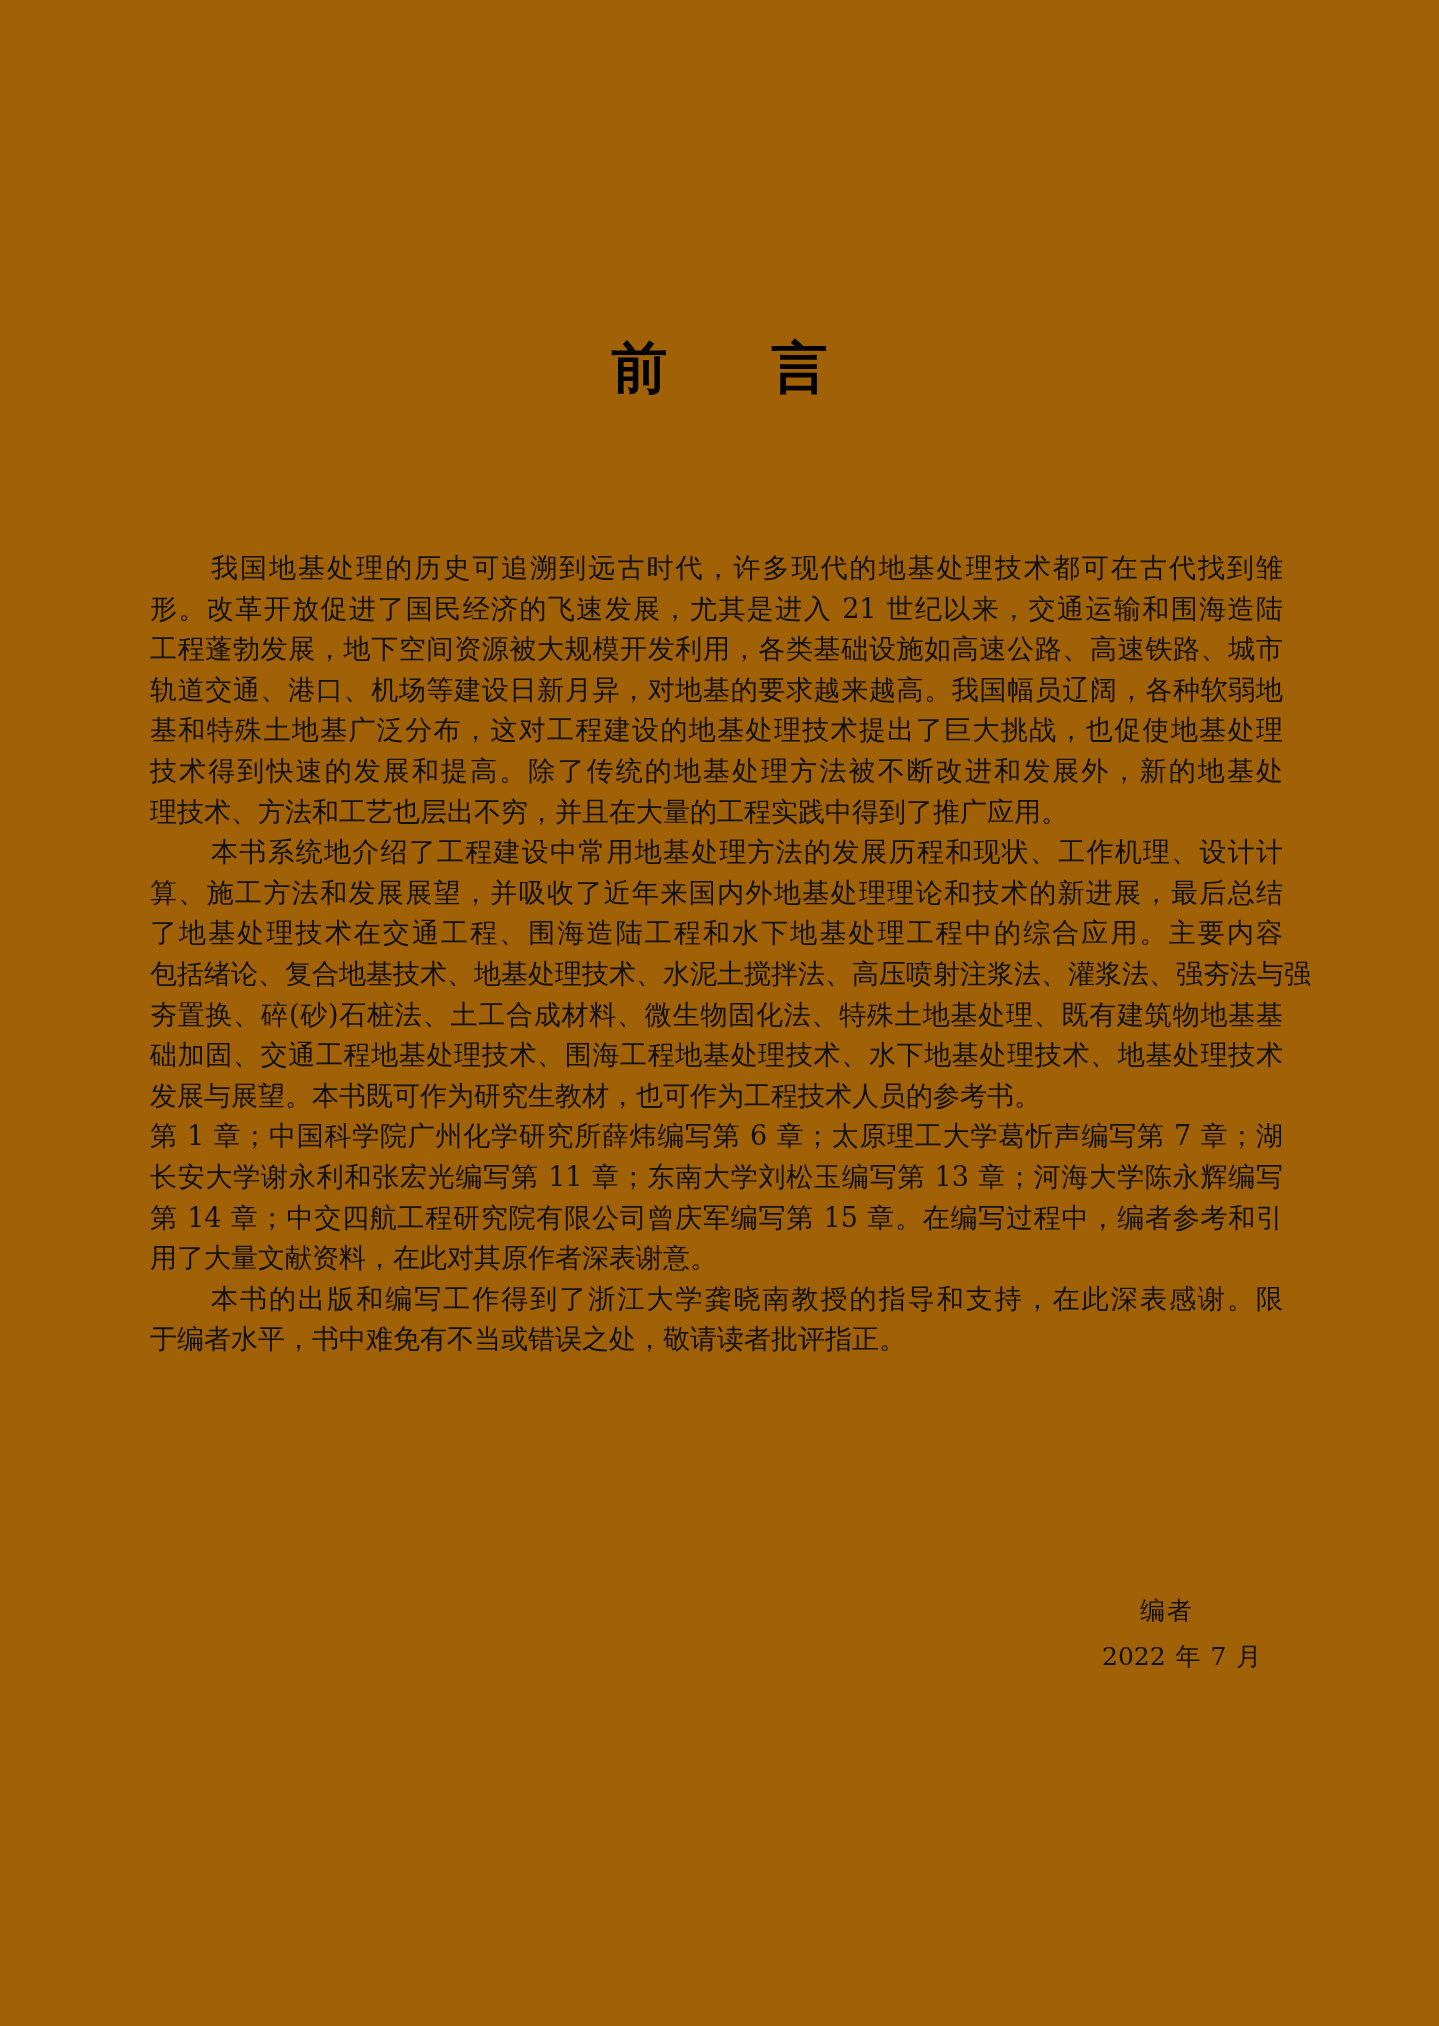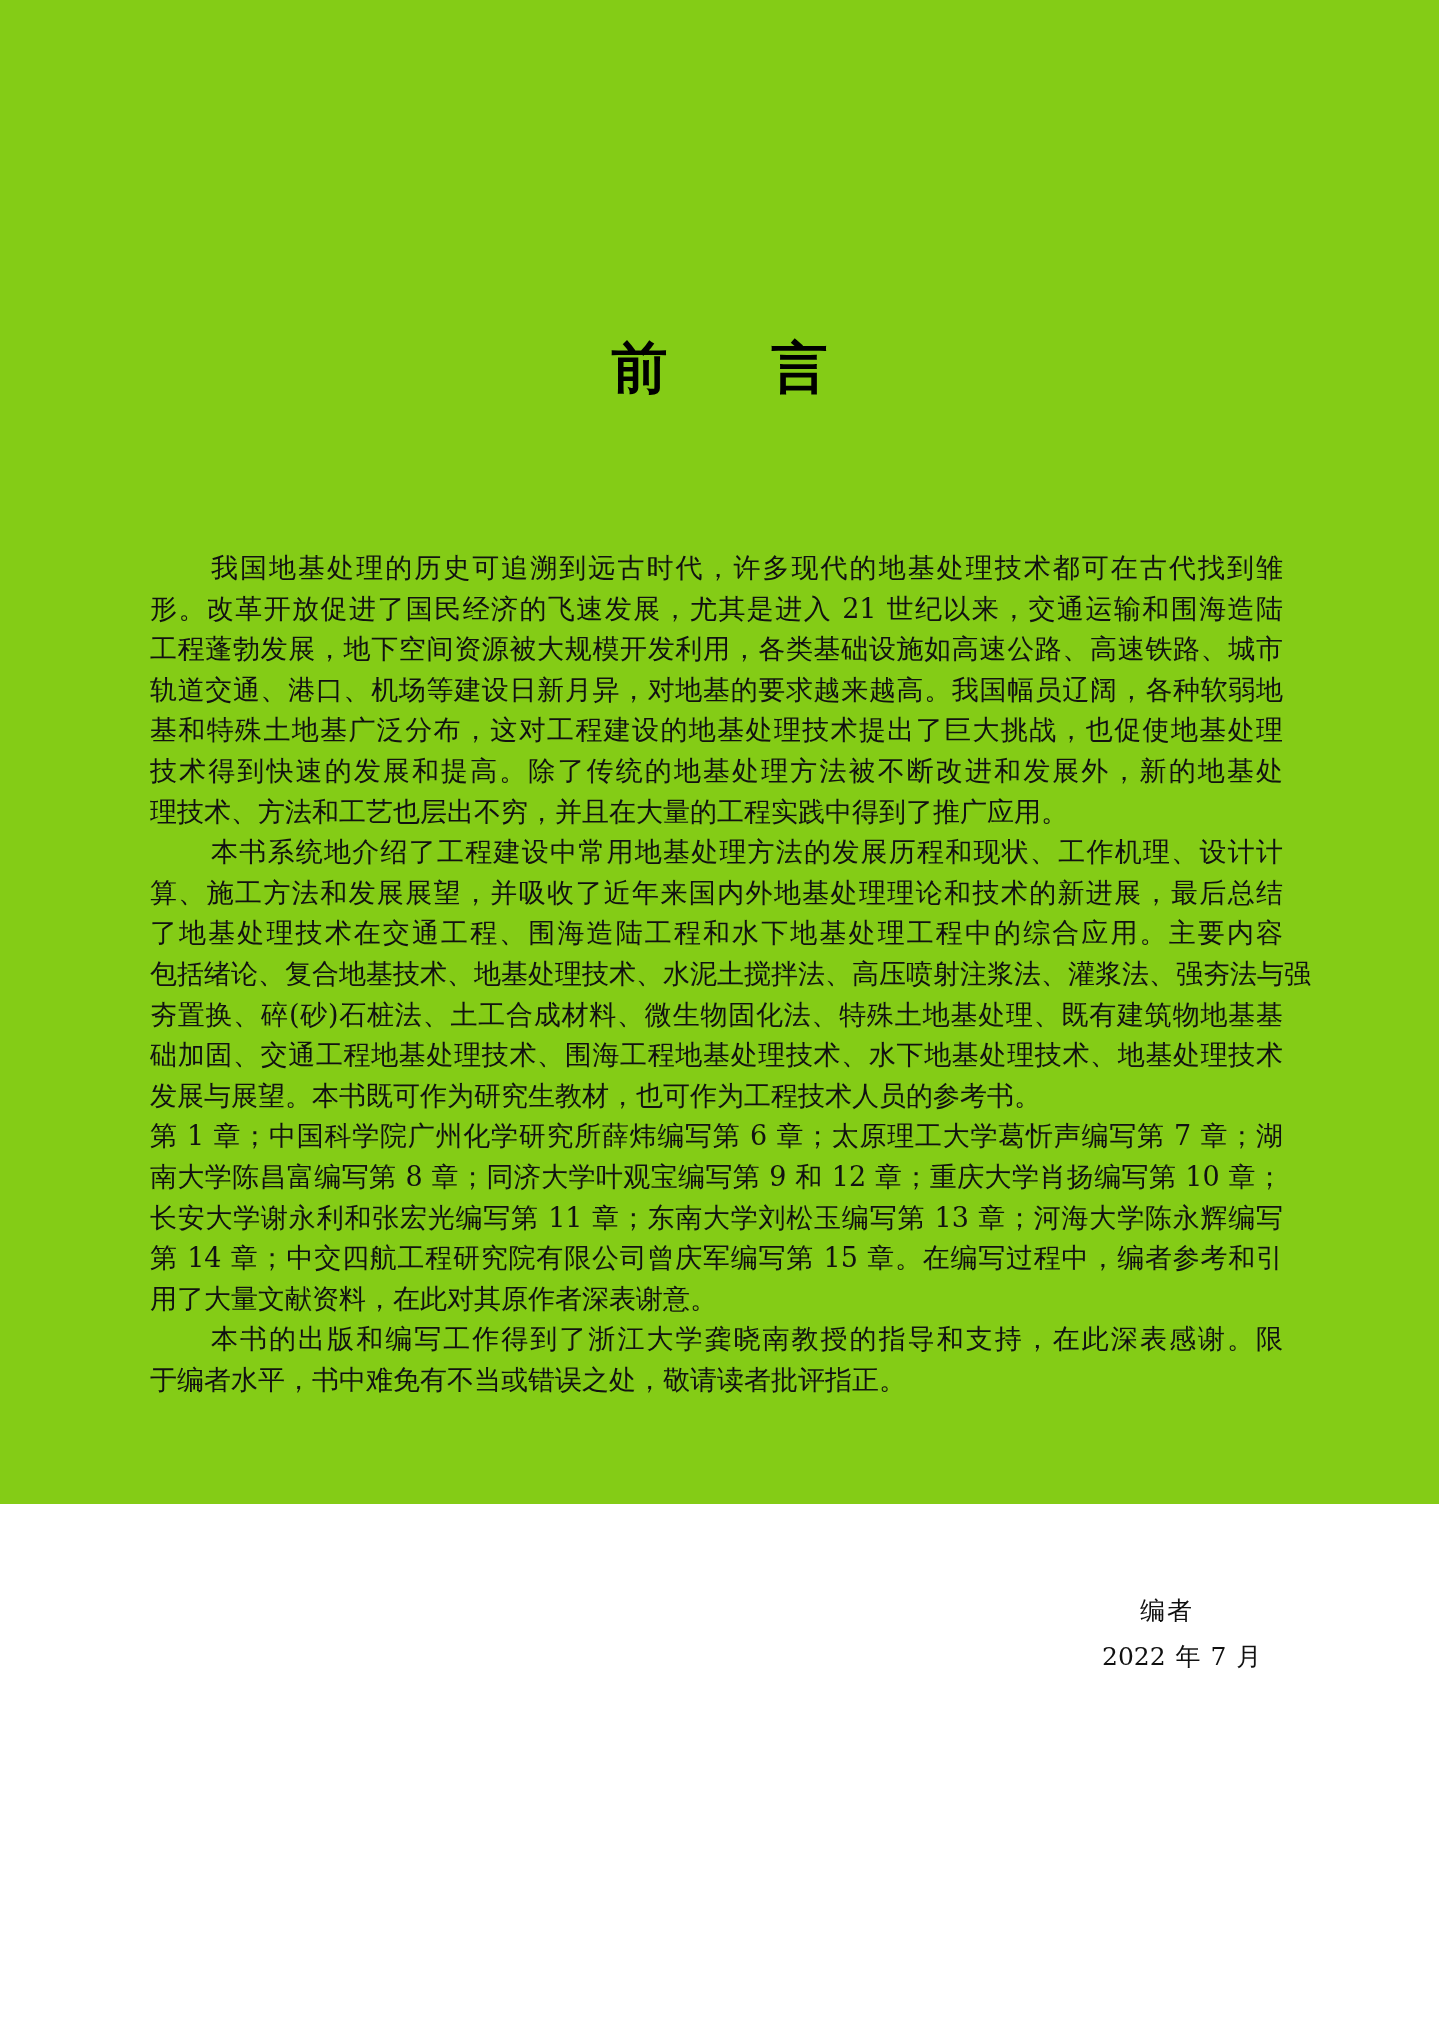--- a/index.html
+++ b/index.html
@@ -12,22 +12,22 @@
       height: 2026px;
       position: relative;
       overflow: hidden;
       color: #111111;
       font-family: "DejaVu Serif", "Liberation Serif", serif;
     }
     .page {
       position: absolute;
       left: 0; top: 0;
       width: 1439px;
-      height: 1504px;
-      background: #84cc16;
+      height: 2026px;
+      background: #a16207;
     }
     .title {
       position: absolute;
       top: 328px;
       left: 0;
       width: 1439px;
       text-align: center;
       font-family: "DejaVu Sans", "Liberation Sans", sans-serif;
       font-weight: bold;
       font-size: 56px;
@@ -112,21 +112,20 @@
       <span class="line">算、施工方法和发展展望，并吸收了近年来国内外地基处理理论和技术的新进展，最后总结</span>
       <span class="line">了地基处理技术在交通工程、围海造陆工程和水下地基处理工程中的综合应用。主要内容</span>
       <span class="line">包括绪论、复合地基技术、地基处理技术、水泥土搅拌法、高压喷射注浆法、灌浆法、强夯法与强</span>
       <span class="line">夯置换、碎(砂)石桩法、土工合成材料、微生物固化法、特殊土地基处理、既有建筑物地基基</span>
       <span class="line">础加固、交通工程地基处理技术、围海工程地基处理技术、水下地基处理技术、地基处理技术</span>
       <span class="line last">发展与展望。本书既可作为研究生教材，也可作为工程技术人员的参考书。</span>
     </div>
 
     <div>
       <span class="line">第 1 章；中国科学院广州化学研究所薛炜编写第 6 章；太原理工大学葛忻声编写第 7 章；湖</span>
-      <span class="line">南大学陈昌富编写第 8 章；同济大学叶观宝编写第 9 和 12 章；重庆大学肖扬编写第 10 章；</span>
       <span class="line">长安大学谢永利和张宏光编写第 11 章；东南大学刘松玉编写第 13 章；河海大学陈永辉编写</span>
       <span class="line">第 14 章；中交四航工程研究院有限公司曾庆军编写第 15 章。在编写过程中，编者参考和引</span>
       <span class="line last">用了大量文献资料，在此对其原作者深表谢意。</span>
     </div>
 
     <div>
       <span class="line indent">本书的出版和编写工作得到了浙江大学龚晓南教授的指导和支持，在此深表感谢。限</span>
       <span class="line last">于编者水平，书中难免有不当或错误之处，敬请读者批评指正。</span>
     </div>
 

